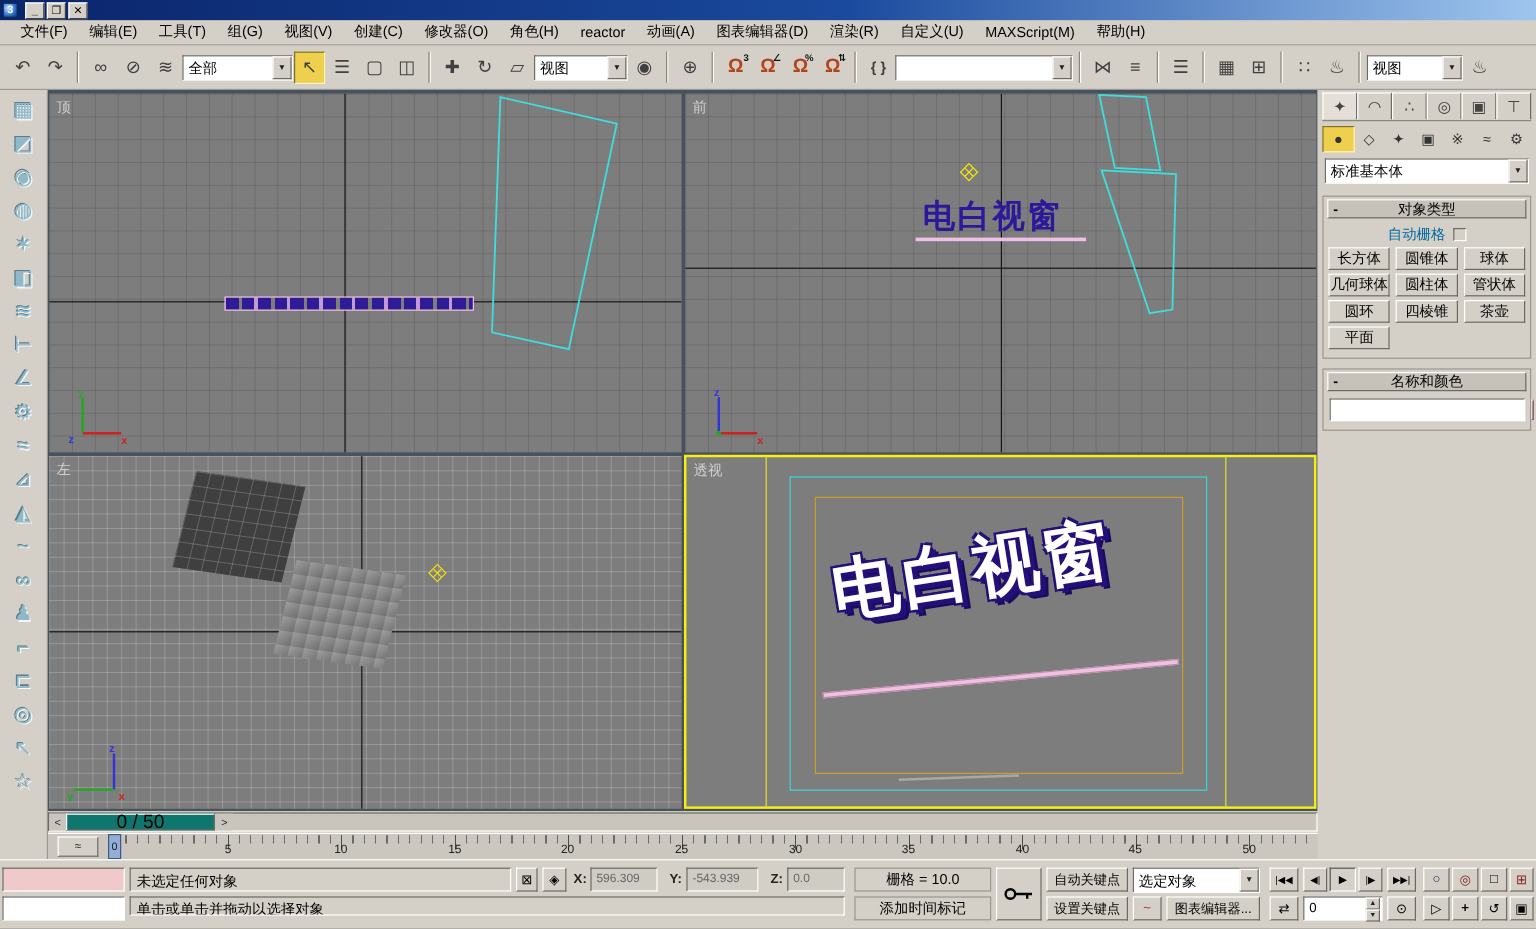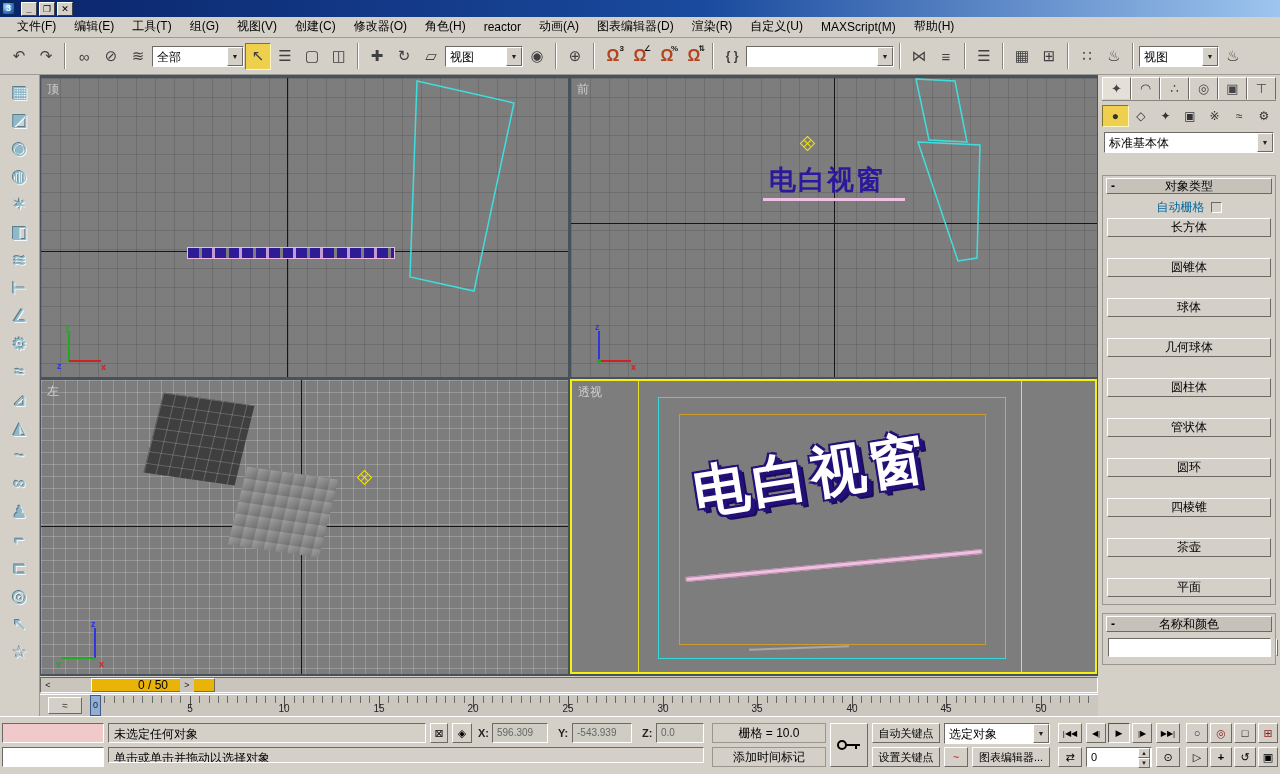--- a/index.html
+++ b/index.html
@@ -80,43 +80,43 @@
 
   
   .command-panel { position:absolute; left:1098px; top:75px; width:182px; height:641px; background:#d4d0c8; padding:2px 4px; }
   .cp-tabs { display:flex; height:24px; border-bottom:1px solid #8a867f; }
   .cp-tab { flex:1; display:flex; align-items:center; justify-content:center; font-size:13px; color:#444;
     border:1px solid; border-color:#fff #6d6a65 #d4d0c8 #fff; background:#d4d0c8; }
   .cp-tab.active { background:#e4e0d8; }
   .cp-cats { display:flex; height:24px; align-items:center; margin-top:3px; }
   .cp-cat { flex:1; height:22px; display:flex; align-items:center; justify-content:center; font-size:12px; color:#333; }
   .cp-cat.active { background:#eecf4e; border:1px solid; border-color:#807430 #fff7c0 #fff7c0 #807430; }
-  .cp-combo { margin:4px 2px 22px 2px; }
+  .cp-combo { margin:4px 2px 10px 2px; }
   .rollout { margin:4px 0 8px 0; border:1px solid #9a968f; padding:2px 3px 5px 3px; background:#d4d0c8; }
   .rollout-header { height:16px; background:#c6c2ba; border:1px solid; border-color:#fff #6d6a65 #6d6a65 #fff;
     display:flex; align-items:center; font-size:12px; margin-bottom:4px; }
   .rollout-header .minus { width:12px; text-align:center; font-weight:bold; }
   .rollout-header .rtitle { flex:1; text-align:center; padding-right:12px; }
   .autogrid-row { display:flex; align-items:center; justify-content:center; gap:6px; color:#0369a1; height:18px; }
   .checkbox { width:11px; height:11px; background:#d4d0c8; border:1px solid; border-color:#6d6a65 #fff #fff #6d6a65; }
-  .obj-grid { display:grid; grid-template-columns:1fr; gap:21px 5px; padding:2px 1px; }
+  .obj-grid { display:grid; grid-template-columns:1fr 1fr 1fr; gap:3px 5px; padding:2px 1px; }
   .obj-btn { height:19px; background:#d4d0c8; border:1px solid; border-color:#fff #6d6a65 #6d6a65 #fff;
     font-size:12px; display:flex; align-items:center; justify-content:center; }
   .name-row { display:flex; gap:5px; padding:2px; align-items:center; }
   .name-input { flex:1; height:19px; background:#fff; border:1px solid; border-color:#6d6a65 #fff #fff #6d6a65; font-size:12px; padding:0 3px; }
   .swatch { width:20px; height:17px; background:#9c1749; border:1px solid; border-color:#fff #6d6a65 #6d6a65 #fff; }
 
   
   .timeline-row { position:absolute; left:40px; top:676px; width:1058px; height:18px; background:#d4d0c8; }
   .ts-track { position:absolute; left:0; top:1px; right:0; height:16px; background:#c9c5bd;
     border:1px solid; border-color:#6d6a65 #fff #fff #6d6a65; }
   .ts-arrow { position:absolute; top:0; width:14px; height:14px; background:#c9c5bd; font-size:9px;
     display:flex; align-items:center; justify-content:center; color:#222; }
-  .ts-handle { position:absolute; left:14px; top:0; width:124px; height:14px; background:#eab308;
-    border:1px solid; border-color:#fff #6d6a65 #6d6a65 #fff; font-size:12px; text-align:center; line-height:13px;margin-left:36px; }
+  .ts-handle { position:absolute; left:14px; top:0; width:124px; height:14px; background:#0f766e;
+    border:1px solid; border-color:#fff #6d6a65 #6d6a65 #fff; font-size:16px; text-align:center; line-height:13px; }
   .trackbar { position:absolute; left:40px; top:694px; width:1058px; height:22px; background:#cbc7bf; border-top:1px solid #fff; }
   .mini-curve-btn { position:absolute; left:8px; top:2px; width:34px; height:17px; background:#d4d0c8;
     border:1px solid; border-color:#fff #6d6a65 #6d6a65 #fff; font-size:10px; text-align:center; line-height:15px; color:#333; }
   .ruler { position:absolute; left:50px; top:0; right:4px; height:22px; }
   .ticks-minor { position:absolute; left:5px; right:0; top:1px; height:7px;
     background:repeating-linear-gradient(90deg,#6a6a6a 0 1px,transparent 1px 9.46px); }
   .ticks-major { position:absolute; left:5px; right:0; top:1px; height:12px;
     background:repeating-linear-gradient(90deg,#4c4c4c 0 1px,transparent 1px 94.6px); }
   .tick-label { position:absolute; top:8px; transform:translateX(-50%); font-size:10px; color:#222; }
   .frame-marker { position:absolute; left:0; top:0; width:11px; height:21px; background:#93aed0;

